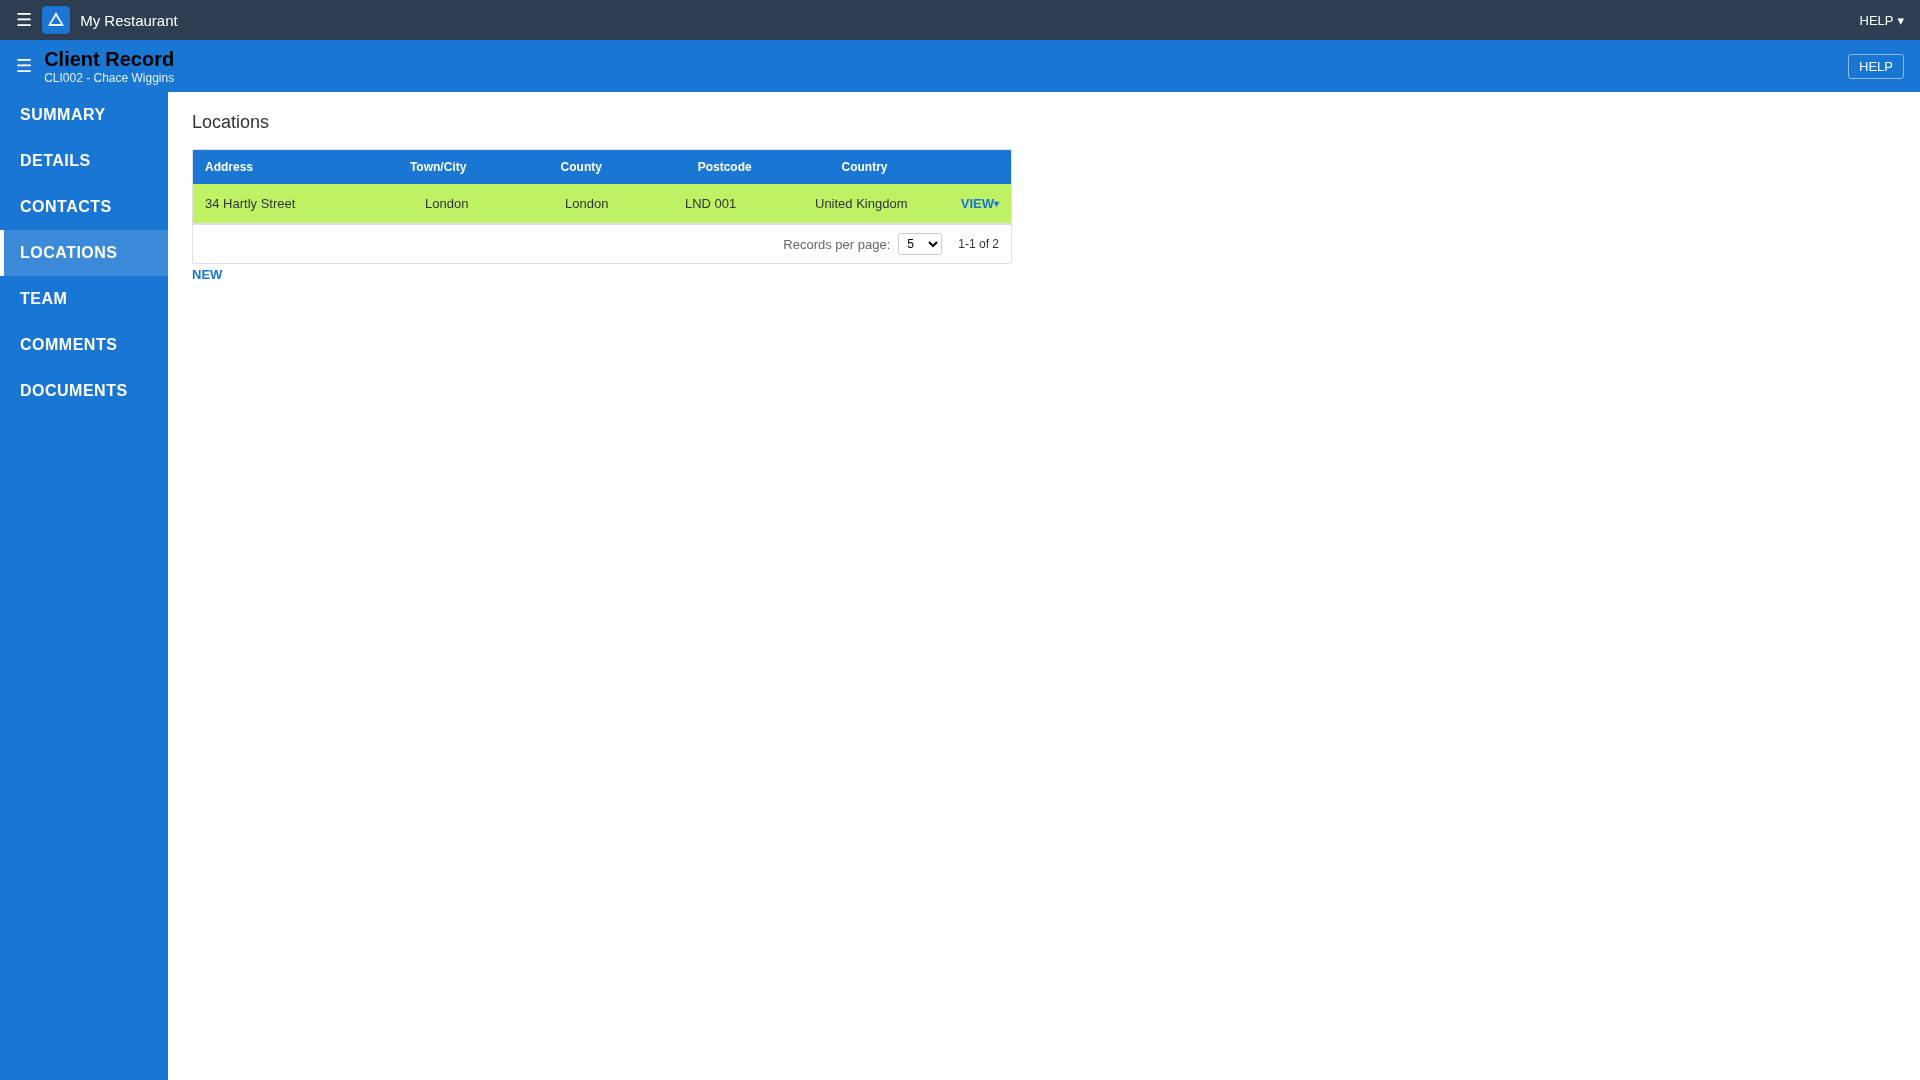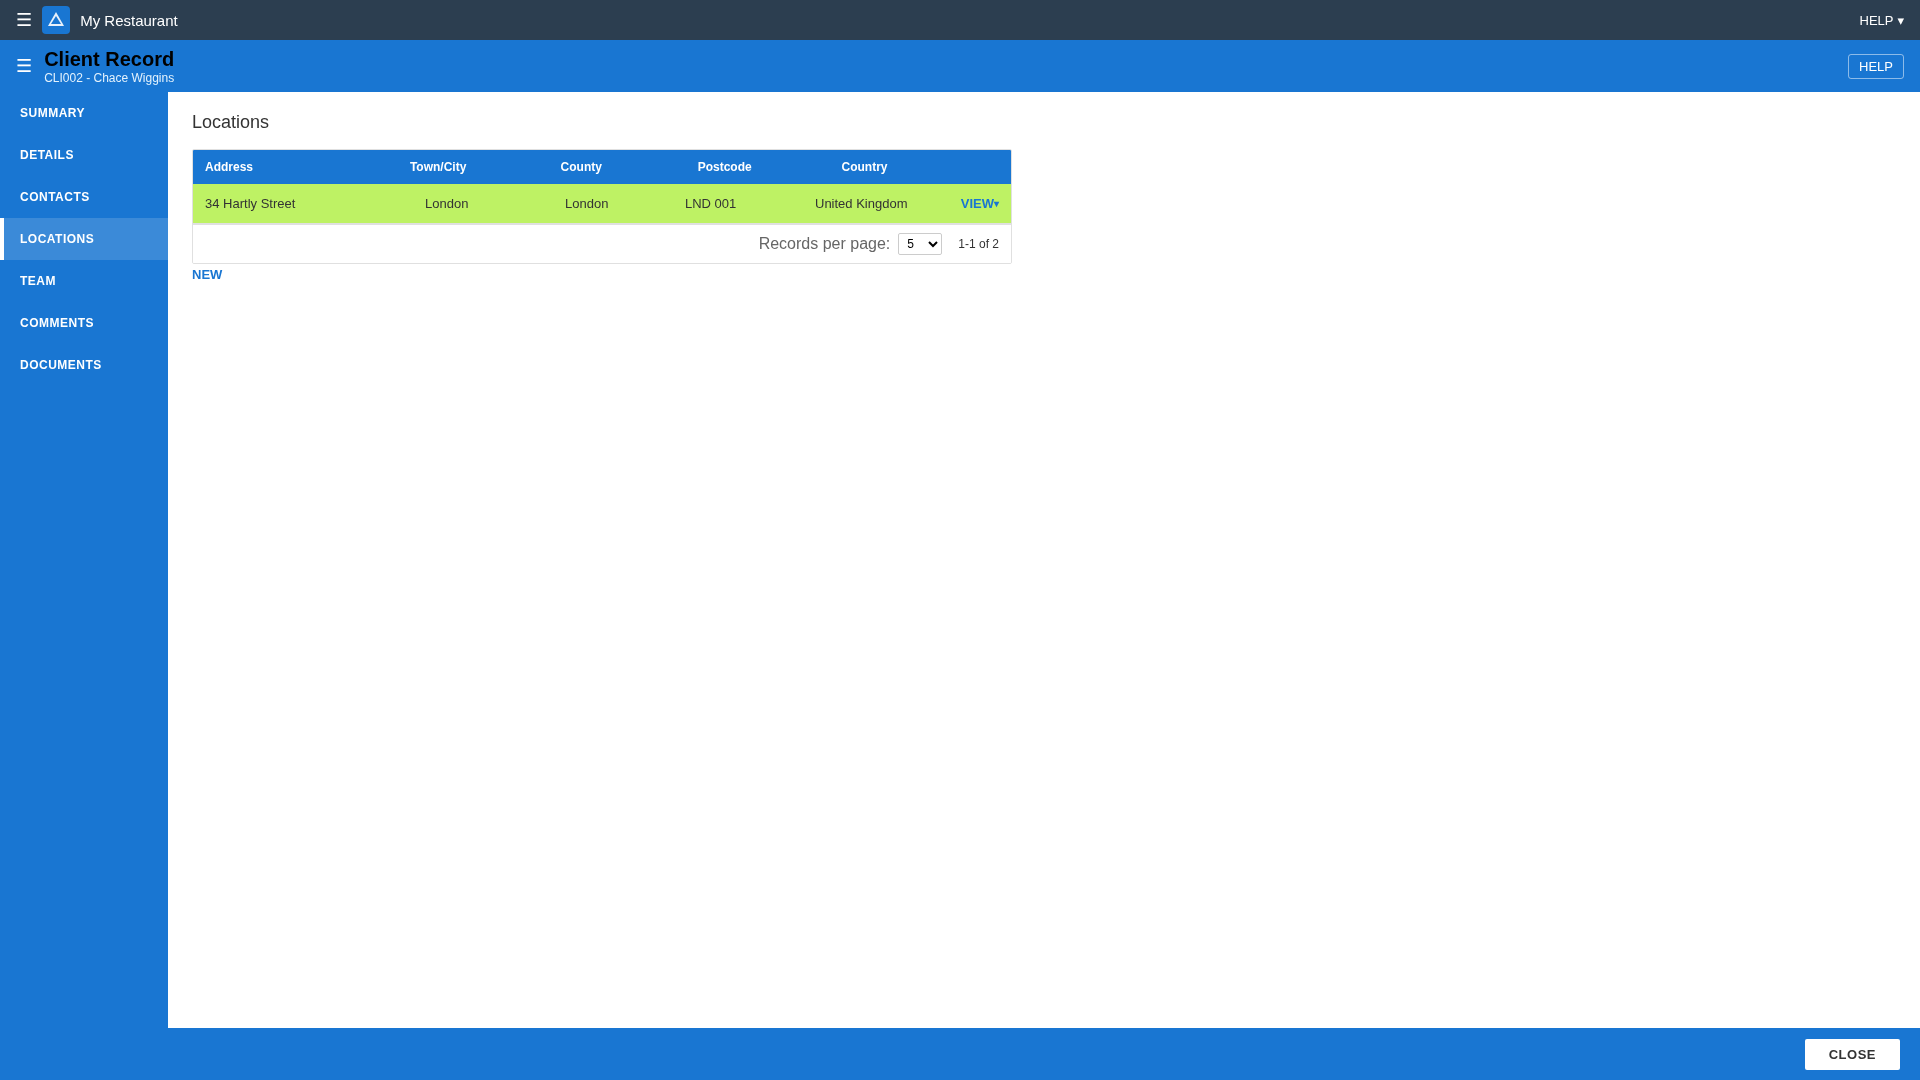--- a/index.html
+++ b/index.html
@@ -43,21 +43,21 @@
     
     .sidebar {
       width: 168px;
       background: #1976d2;
       flex-shrink: 0;
       padding-top: 0;
     }
     .sidebar-item {
       padding: 14px 16px;
       color: #fff;
-      font-size: 12px;
+      font-size: 16px;
       font-weight: 600;
       letter-spacing: 0.5px;
       cursor: pointer;
       border-left: 4px solid transparent;
     }
     .sidebar-item.active {
       background: rgba(255,255,255,0.15);
       border-left: 4px solid #fff;
     }
 
@@ -138,21 +138,21 @@
       background: #fff;
       display: flex;
       align-items: center;
       justify-content: flex-end;
       padding: 8px 12px;
       gap: 8px;
       border-top: 1px solid #e0e0e0;
     }
 
     .records-per-page-label {
-      font-size: 16px;
+      font-size: 13px;
       color: #666;
     }
 
     .records-select {
       font-size: 12px;
       border: 1px solid #ccc;
       padding: 2px 4px;
       border-radius: 2px;
       background: #fff;
       cursor: pointer;
@@ -306,19 +306,16 @@
             </select>
             <span class="pagination-text">1-1 of 2</span>
           </div>
         </div>
 
         
         <div class="new-btn">NEW</div>
 
       </div>
 
-      <div class="modal-footer">
-        <button class="close-btn">CLOSE</button>
-      </div>
     </div>
 
   </div>
 </div>
 
 </body></html>

